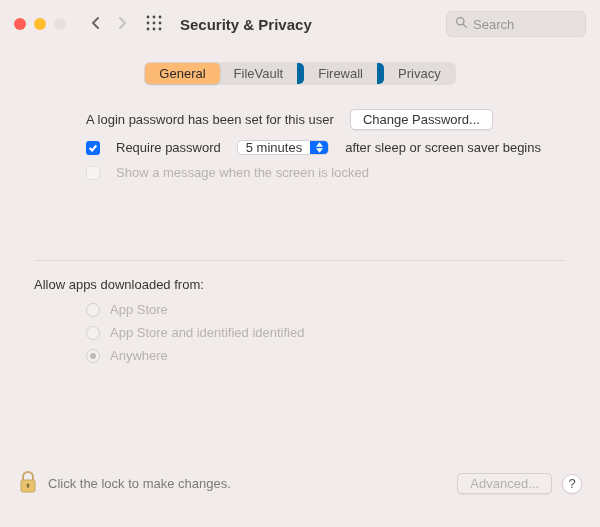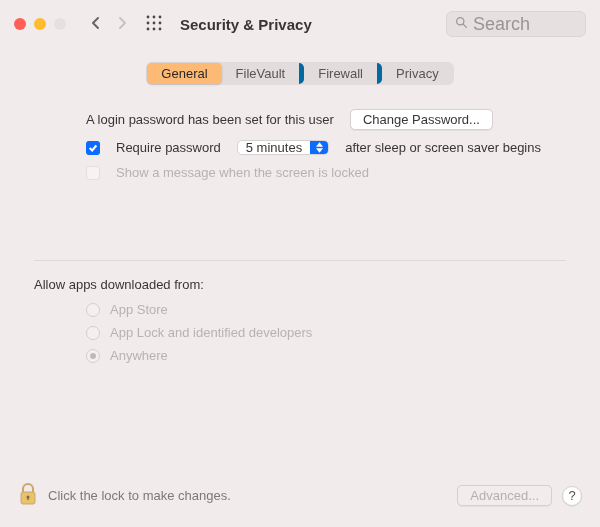--- a/index.html
+++ b/index.html
@@ -31,34 +31,34 @@
     .spacer { flex: 1; }
     .search {
       display: flex; align-items: center;
       background: #e7e0e0; border: 1px solid #dcd5d5;
       border-radius: 6px; padding: 3px 8px; width: 140px; height: 26px;
       color: #8b8686;
     }
     .search svg { width: 13px; height: 13px; margin-right: 5px; flex-shrink: 0; }
     .search input {
       border: none; background: transparent; outline: none;
-      font-size: 18px; width: 100%; color: #3a3535;
+      font-size: 13px; width: 100%; color: #3a3535;
     }
     .search input::placeholder { color: #9a9595; }
 
     
     .tabs-row { display: flex; justify-content: center; margin-top: 14px; }
     .tabs {
       display: flex; background: #e3dcdc;
       border-radius: 6px; padding: 1px;
     }
     .tab {
       padding: 3px 14px; font-size: 13px; color: #5a5555;
       border-radius: 5px; cursor: default;
-      border-right: 5px solid #0369a1;
+      border-right: 7px solid #0369a1;
     }
     .tab:last-child { border-right: none; }
     .tab.active {
       background: #fdba74; color: #2b2727;
       box-shadow: 0 0.5px 2px rgba(0,0,0,0.15);
       border-right: none;
     }
 
     .content { padding: 24px 34px 0 34px; }
     .row { display: flex; align-items: center; gap: 16px; margin-bottom: 10px; }
@@ -117,21 +117,21 @@
       border: 1px solid #d4cece; background: #f5f0f0;
       display: inline-flex; align-items: center; justify-content: center;
       flex-shrink: 0;
     }
     .radio.selected::after {
       content: ''; width: 6px; height: 6px; border-radius: 50%;
       background: #bfbaba;
     }
 
     .footer {
-      position: absolute; bottom: 4px; left: 0; right: 0;
+      position: absolute; bottom: 16px; left: 0; right: 0;
       display: flex; align-items: center;
       padding: 12px 18px 14px 18px; gap: 10px;
     }
     .lock-icon svg { width: 20px; height: 24px; }
     .footer-text { color: #7e7979; font-size: 13px; }
     .help-btn {
       width: 20px; height: 20px; border-radius: 50%;
       background: #fff; border: 1px solid #d7d0d0;
       display: flex; align-items: center; justify-content: center;
       font-size: 13px; color: #55504f;
@@ -230,21 +230,21 @@
   <div class="divider" style="margin-top:80px;"></div>
 
   <div class="section-label">Allow apps downloaded from:</div>
 
   <div class="radio-row">
     <span class="radio"></span>
     <span>App Store</span>
   </div>
   <div class="radio-row">
     <span class="radio"></span>
-    <span>App Lock and identified developers</span>
+    <span>App Store and identified identified</span>
   </div>
   <div class="radio-row">
     <span class="radio selected"></span>
     <span>Anywhere</span>
   </div>
 
 </div>
 
 <div class="footer">
   <span class="lock-icon">

